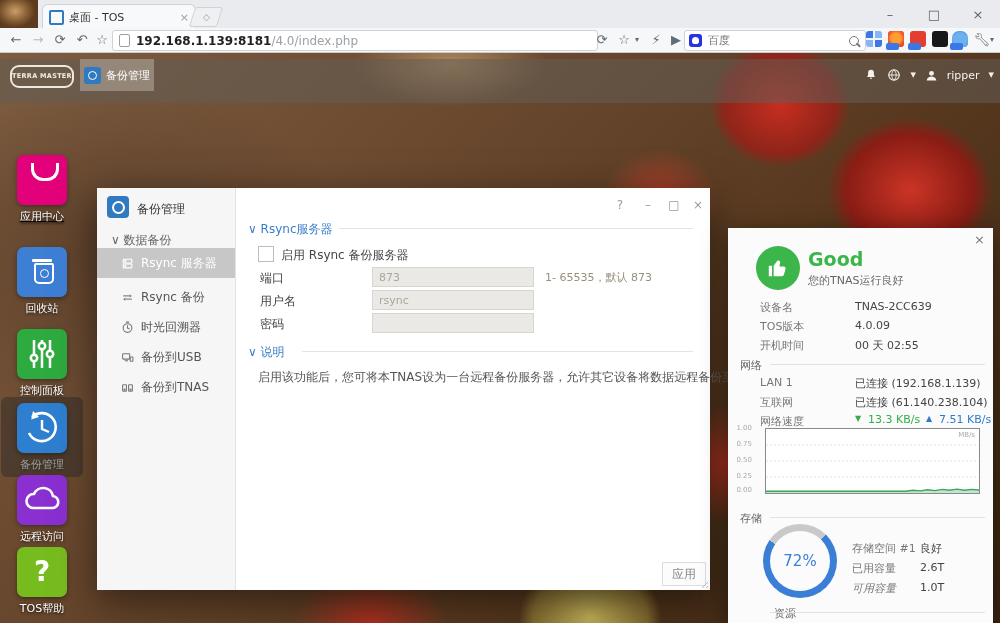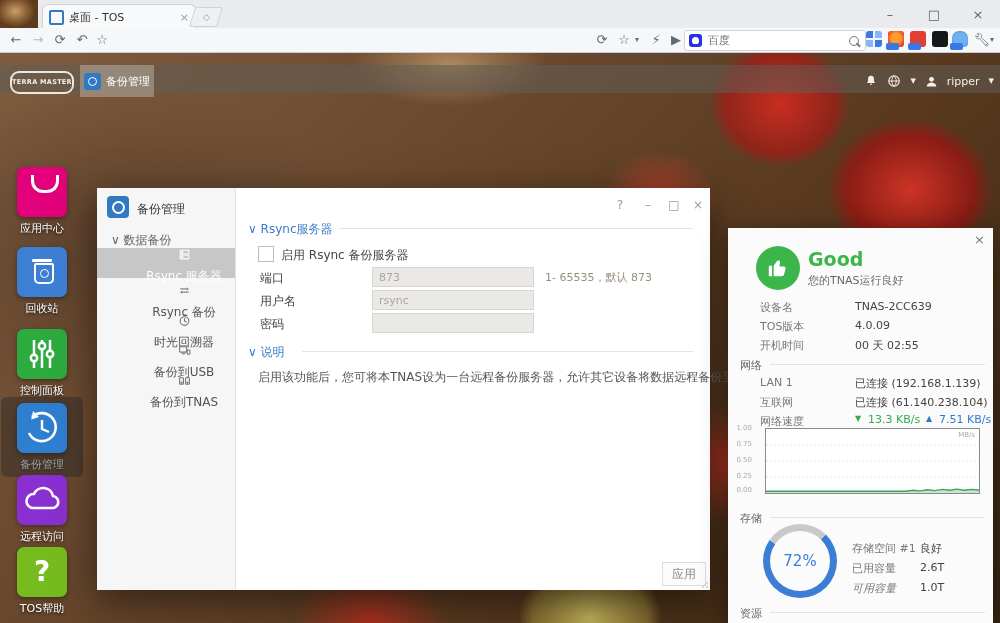--- a/index.html
+++ b/index.html
@@ -46,21 +46,21 @@
       radial-gradient(140px 60px at 45% 2%, rgba(225,185,130,.55), transparent 70%),
       radial-gradient(95px 85px at 78% 9%, rgba(205,45,32,.95), rgba(160,28,22,.75) 58%, transparent 74%),
       radial-gradient(115px 100px at 91% 24%, rgba(210,52,38,.95), rgba(150,22,18,.8) 55%, transparent 72%),
       radial-gradient(85px 75px at 66% 26%, rgba(195,62,42,.85), transparent 70%),
       radial-gradient(125px 105px at 85% 50%, rgba(190,42,28,.9), transparent 70%),
       radial-gradient(105px 85px at 73% 72%, rgba(185,48,32,.85), transparent 70%),
       radial-gradient(95px 75px at 59% 99%, rgba(205,190,95,.9), rgba(160,140,60,.6) 60%, transparent 75%),
       radial-gradient(110px 75px at 37% 100%, rgba(180,45,30,.9), transparent 70%),
       radial-gradient(320px 220px at 12% 35%, rgba(85,58,38,.7), transparent 75%),
       linear-gradient(135deg,#7d5c40 0%,#6d4c32 28%,#58391f 62%,#382310 100%);}
-  .tos-header{position:absolute;left:0;top:12px;width:1000px;height:28px;background:rgba(98,92,86,.55);text-decoration:underline;}
+  .tos-header{position:absolute;left:0;top:6px;width:1000px;height:44px;background:rgba(98,92,86,.55);text-decoration:underline;}
   .tos-logo{position:absolute;left:10px;top:6px;width:60px;height:19px;border:2px solid #ece8de;border-radius:9px;
     color:#f2eee4;font-size:6.5px;font-weight:bold;letter-spacing:.3px;text-align:center;line-height:19px;}
   .task-tab{position:absolute;left:80px;top:0;width:74px;height:32px;background:rgba(225,220,210,.35);
     display:flex;align-items:center;justify-content:center;gap:5px;cursor:pointer;}
   .task-ico{width:17px;height:17px;background:#2f7ac0;border-radius:3px;position:relative;flex:0 0 auto;}
   .task-ico:after{content:"";position:absolute;left:4px;top:4px;width:7px;height:7px;border:1.5px solid #fff;border-radius:50%;}
   .task-label{color:#fff;font-size:11px;}
   .hdr-right{position:absolute;right:6px;top:0;height:32px;display:flex;align-items:center;gap:9px;color:#f4f1ea;}
   .caret{font-size:7px;color:#f4f1ea;}
   .uname{font-size:11px;color:#f4f1ea;}
@@ -81,21 +81,21 @@
 
   
   .dialog{position:absolute;left:97px;top:135px;width:613px;height:402px;background:#fff;
     box-shadow:0 10px 35px rgba(0,0,0,.5);}
   .dlg-side{position:absolute;left:0;top:0;width:138px;height:402px;background:#f6f6f7;border-right:1px solid #e3e3e3;}
   .dlg-appico{position:absolute;left:10px;top:8px;width:22px;height:22px;background:#2f7ac0;border-radius:4px;}
   .dlg-appico:after{content:"";position:absolute;left:5px;top:5px;width:9px;height:9px;border:2px solid #fff;border-radius:50%;}
   .dlg-title{position:absolute;left:40px;top:13px;font-size:12px;color:#333;}
   .dlg-group{position:absolute;left:14px;top:44px;font-size:12px;color:#666;cursor:pointer;}
   .dlg-item{position:absolute;left:0;width:138px;height:26px;display:flex;align-items:center;gap:7px;
-    padding-left:36px;box-sizing:border-box;font-size:12px;color:#555;cursor:pointer;flex-direction:column;}
+    padding-left:24px;box-sizing:border-box;font-size:12px;color:#555;cursor:pointer;}
   .dlg-item.selected{background:#c7c7c7;color:#fff;height:30px;}
   .dlg-item svg{flex:0 0 auto;}
   .dlg-ctl{position:absolute;top:10px;font-size:12px;color:#9a9a9a;cursor:pointer;width:18px;text-align:center;}
   .sec-head{position:absolute;font-size:12px;color:#3a7ec8;cursor:pointer;}
   .sec-line{position:absolute;height:1px;background:#e4e4e4;}
   .chkbox{position:absolute;width:14px;height:14px;background:#fff;border:1px solid #bdbdbd;cursor:pointer;}
   .chklabel{position:absolute;font-size:12px;color:#444;}
   .frm-label{position:absolute;font-size:12px;color:#444;}
   .frm-input{position:absolute;width:148px;height:18px;background:#eae9e5;border:1px solid #d8d6d1;
     font-size:11px;color:#aaa79d;padding:0 6px;font-family:inherit;}
@@ -150,20 +150,25 @@
       <span>×</span>
     </div>
   </div>
 
   <div class="toolbar">
     <span class="tbi" style="left:6px;">←</span>
     <span class="tbi" style="left:28px;color:#b3bac0;">→</span>
     <span class="tbi" style="left:50px;">⟳</span>
     <span class="tbi" style="left:72px;">↶</span>
     <span class="tbi" style="left:92px;">☆</span>
+    <div class="addrbar">
+      <span class="page-ico"></span>
+      <span class="url-host">192.168.1.139:8181</span>
+        <span class="url-path">/4.0/index.php</span>
+    </div>
     <span class="tbi" style="left:592px;">⟳</span>
     <span class="tbi" style="left:614px;">☆</span>
     <span class="tbi" style="left:632px;width:10px;font-size:8px;">▾</span>
     <span class="tbi" style="left:646px;">⚡</span>
     <span class="tbi" style="left:666px;">▶</span>
     <div class="searchbox">
       <span class="baidu-ico"></span>
       <input placeholder="百度" style="">
       <span class="magnifier"></span>
     </div>
@@ -201,21 +206,21 @@
         <span class="caret">▼</span>
         <svg width="13" height="13" viewBox="0 0 24 24">
             <circle cx="12" cy="8" r="4.5" fill="#f4f1ea"></circle>
             <path d="M3 21c1-5 5-7 9-7s8 2 9 7z" fill="#f4f1ea"></path>
           </svg>
         <span class="uname">ripper</span>
         <span class="caret">▼</span>
       </div>
     </div>
 
-    <div class="dicon" style="left:9px;top:114px;">
+    <div class="dicon" style="left:9px;top:102px;text-decoration:underline;">
       <div class="tile" style="background:#e2017b;">
         <span class="bag-handle"></span>
       </div>
       <div class="dlabel">应用中心</div>
     </div>
     <div class="dicon" style="left:9px;top:194px;">
       <div class="tile" style="background:#3e7fd6;">
         <span class="trash-lid"></span>
         <span class="trash-body">
             <span class="trash-circ"></span>
@@ -411,17 +416,17 @@
             <span>72%</span>
           </div>
       </div>
       <span class="st-label" style="top:313px;">存储空间 #1</span>
       <span class="st-value" style="top:313px;">良好</span>
       <span class="st-label" style="top:333px;">已用容量</span>
       <span class="st-value" style="top:333px;">2.6T</span>
       <span class="st-label" style="top:353px;font-style:italic;">可用容量</span>
       <span class="st-value" style="top:353px;">1.0T</span>
 
-      <span class="sp-sec" style="top:378px;">资源</span>
+      <span class="sp-sec" style="top:378px;margin-left:34px;">资源</span>
       <div class="sp-secline" style="left:42px;top:384px;width:215px;"></div>
     </div>
   </div>
 </div>
 
 </body></html>

